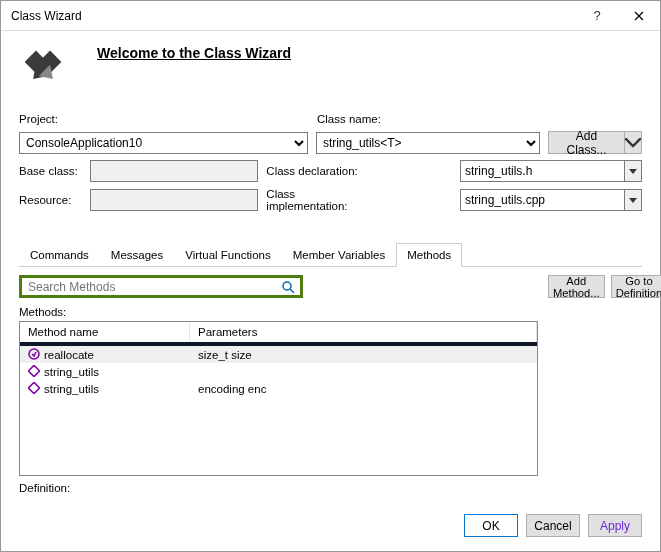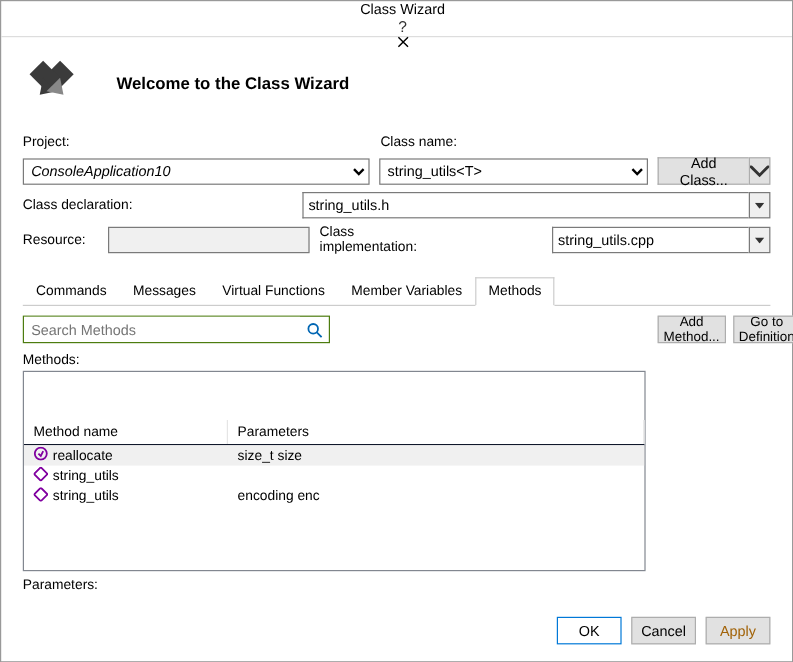--- a/index.html
+++ b/index.html
@@ -1,78 +1,78 @@
 <!DOCTYPE html>
 <html><head>
 <meta charset="utf-8">
 <style>
   * { box-sizing: border-box; }
   html, body { margin:0; padding:0; font-family: "Segoe UI", Tahoma, sans-serif; font-size:12px; color:#000; background:#fff; }
   .window { width:661px; height:552px; border:1px solid #999; background:#fff; display:flex; flex-direction:column; }
-  .titlebar { height:30px; display:flex; align-items:center; border-bottom:1px solid #ddd; padding-left:10px;flex-direction:column; }
+  .titlebar { height:30px; display:flex; align-items:center; border-bottom:1px solid #ddd; padding-left:10px; }
   .titlebar .title { flex:1; font-size:12px; }
   .titlebar .tbtn { width:42px; height:30px; display:flex; align-items:center; justify-content:center; color:#333; }
   .titlebar .help { font-size:13px; }
   .titlebar .close svg { width:10px; height:10px; }
-  .header { display:flex; align-items:center; padding:14px 18px 20px 18px; }
+  .header { display:flex; align-items:flex-start; padding:14px 18px 20px 18px;text-decoration:underline; }
   .logo { width:48px; height:48px; margin-right:30px; }
   .welcome { font-size:14px; font-weight:bold; }
   .content { padding:0 18px 0 18px; flex:1; display:flex; flex-direction:column; }
   .row { display:flex; align-items:center; margin-bottom:6px; gap:8px; }
   .row .col-left { width:290px; display:flex; align-items:center; gap:6px; }
   .row .col-mid { width:225px; display:flex; align-items:center; gap:6px; }
   .row .col-right { flex:1; display:flex; align-items:center; justify-content:flex-end; gap:0; }
   .label { width:65px; min-width:65px; font-size:11.5px; }
   .label-mid { width:106px; min-width:106px; font-size:11.5px; }
   select.dropdown, input.textbox {
     height:22px; border:1px solid #7a7a7a; background:#fff; font-family:inherit; font-size:12px; padding:1px 4px;
   }
   select.dropdown { padding:0 2px; }
   input.textbox[readonly] { background:#f0f0f0; }
-  .dd-left { flex:1;font-style:italic; }
+  .dd-left { flex:1; }
   .dd-mid { flex:1; }
   .file-combo { flex:1; display:flex; }
   .file-combo input { flex:1; border-right:none; }
   .file-combo .drop { width:18px; border:1px solid #7a7a7a; background:#efefef; display:flex; align-items:center; justify-content:center; }
   .file-combo .drop svg { width:8px; height:5px; }
   .btn {
     height:23px; border:1px solid #adadad; background:#e1e1e1; font-family:inherit; font-size:12px;
     display:inline-flex; align-items:center; justify-content:center; padding:0 10px; cursor:default;
   }
   .addclass-group { display:flex; }
   .addclass-group .btn { width:76px; border-right:none; }
   .addclass-group .split { width:18px; border:1px solid #adadad; background:#e1e1e1; display:flex; align-items:center; justify-content:center; }
-  .tabs { display:flex; border-bottom:1px solid #ccc; margin-top:12px; }
+  .tabs { display:flex; border-bottom:1px solid #ccc; margin-top:24px; }
   .tab { padding:5px 10px; font-size:11.5px; border:1px solid transparent; border-bottom:none; position:relative; top:1px; }
   .tab.active { border-color:#ccc; background:#fff; border-bottom:1px solid #fff; }
   .tab-area { flex:1; display:flex; gap:10px; padding-top:8px; min-height:0; }
   .tab-left { flex:1; display:flex; flex-direction:column; min-height:0; }
   .tab-right { width:94px; display:flex; gap:6px; }
   .tab-right .btn { width:100%; justify-content:center; padding:0 4px; font-size:11.2px; height:23px; }
-  .searchbox { display:flex; width:256px; border:1px solid #4d7c0f; height:23px; }
+  .searchbox { display:flex; width:284px; border:3px solid #4d7c0f; height:23px; }
   .searchbox input { border:none; flex:1; padding:2px 6px; font-family:inherit; font-size:12px; outline:none; }
   .searchbox .sicon { width:24px; display:flex; align-items:center; justify-content:center; }
   .methods-label { font-size:11.5px; margin-top:8px; margin-bottom:3px; }
   .listview { flex:1; border:1px solid #828790; background:#fff; display:flex; flex-direction:column; min-height:0; }
-  .lv-head { display:flex; background:#fff; border-bottom:1px solid #0f172a;margin-top:40px; }
+  .lv-head { display:flex; background:#fff; border-bottom:4px solid #0f172a; }
   .lv-head .lvh { padding:4px 8px; font-size:11.5px; border-right:1px solid #e5e5e5; }
   .col-name { width:170px; }
   .col-params { flex:1; }
   .lv-body { flex:1; overflow:auto; }
   .lv-row { display:flex; align-items:center; height:17px; font-size:11.5px; }
   .lv-row.selected { background:#f0f0f0; }
   .lv-row .cell { padding:0 8px; overflow:hidden; white-space:nowrap; display:flex; align-items:center; gap:4px; }
   .lv-row .cell.col-name { width:170px; }
   .lv-row .cell.col-params { flex:1; }
   .meth-icon { width:12px; height:12px; display:inline-block; }
   .desc-label { font-size:11.5px; margin-top:6px; margin-bottom:8px; }
   .footer { display:flex; justify-content:flex-end; gap:8px; padding:12px 18px 14px 18px; }
   .footer .btn { width:54px; height:23px; }
   .footer .btn.primary { border:1.5px solid #0078d7; background:#fff; }
-  .footer .btn.disabled { color:#a16207; }
+  .footer .btn.disabled { color:#6d28d9; }
 </style>
 </head>
 <body>
 
 <div class="window">
 
   <div class="titlebar">
     <span class="title">Class Wizard</span>
     <div class="tbtn help">
         <span>?</span>
@@ -127,20 +127,24 @@
           <div class="split">
             <svg viewBox="0 0 8 5">
                 <path d="M0 0 L4 4 L8 0" stroke="#333" stroke-width="1.2" fill="none"></path>
               </svg>
           </div>
         </div>
       </div>
     </div>
 
     <div class="row">
+      <div class="col-left">
+        <span class="label">Base class:</span>
+        <input class="textbox dd-left" readonly="" value="" style="">
+      </div>
       <div class="col-mid">
         <span class="label-mid">Class declaration:</span>
       </div>
       <div class="col-right" style="justify-content:flex-start">
         <div class="file-combo">
           <input class="textbox" value="string_utils.h" style="">
           <div class="drop">
             <svg viewBox="0 0 8 5">
                 <polygon points="0,0 8,0 4,5" fill="#333"></polygon>
               </svg>
@@ -224,21 +228,21 @@
                       <rect x="2" y="2" width="8" height="8" fill="none" stroke="#8000a0" stroke-width="1.5" transform="rotate(45 6 6)"></rect>
                     </svg></span>
                   <span>string_utils</span>
                 </div>
                 <div class="cell col-params">
                   <span>encoding enc</span>
                 </div>
               </div>
             </div>
         </div>
-        <div class="desc-label">Parameters:</div>
+        <div class="desc-label">Definition:</div>
       </div>
       <div class="tab-right">
         <button class="btn">Add Method...</button>
         <button class="btn">Go to Definition</button>
         <button class="btn">Go to Declaration</button>
       </div>
     </div>
 
   </div>
 

